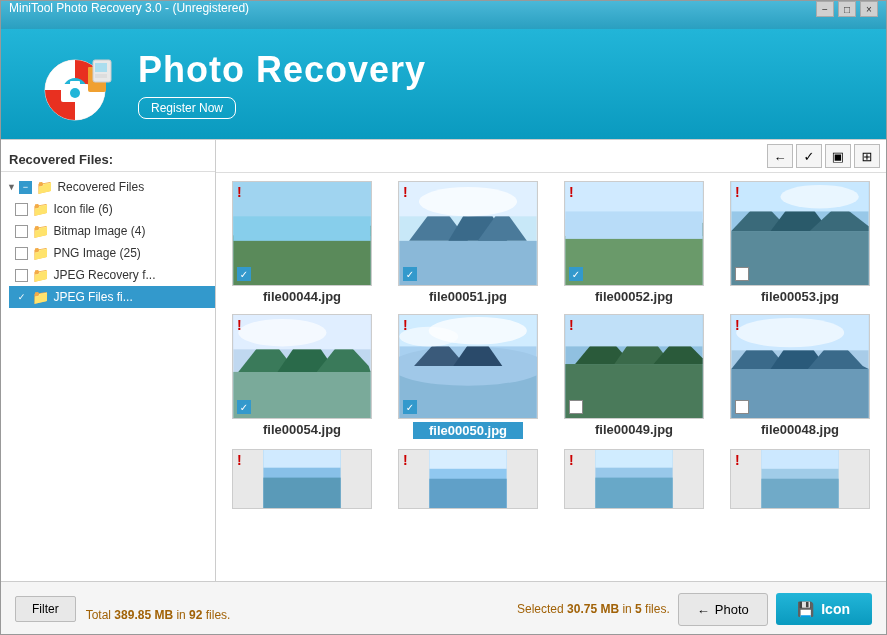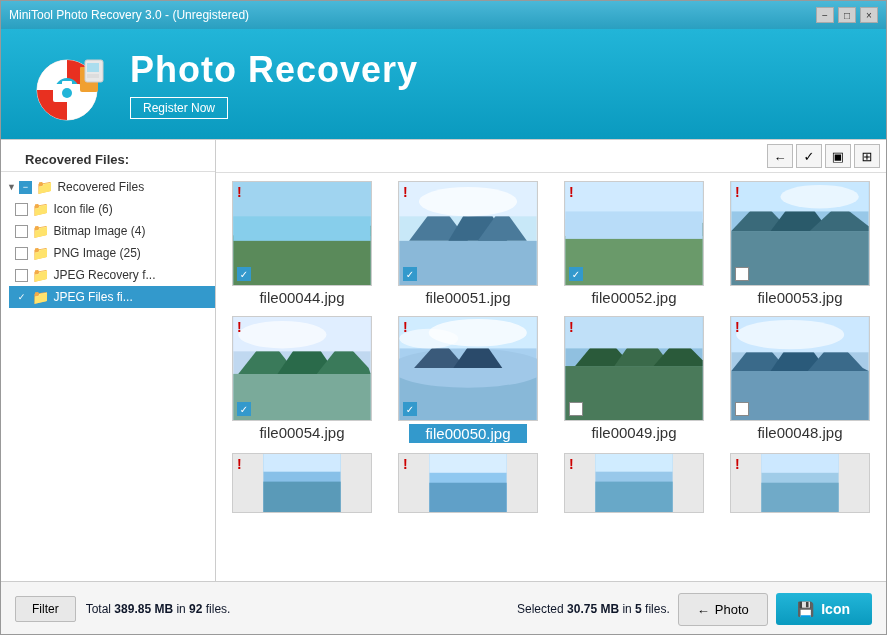--- a/index.html
+++ b/index.html
@@ -3,75 +3,74 @@
   <meta charset="utf-8">
   <style>
     * { box-sizing: border-box; margin: 0; padding: 0; font-family: Arial, sans-serif; }
     body { width: 887px; height: 635px; overflow: hidden; background: #f0f0f0; border: 1px solid #999; }
 
     
     .title-bar {
       background: linear-gradient(to bottom, #4ab8d8, #2a9fc0);
       height: 28px;
       display: flex;
-      align-items: center;
       justify-content: space-between;
       padding: 0 8px;
       color: white;
       font-size: 12px;
     }
     .title-bar-controls { display: flex; gap: 4px; }
     .title-bar-btn {
       width: 18px; height: 16px;
       background: #d0d0d0;
       border: 1px solid #aaa;
       display: flex; align-items: center; justify-content: center;
       font-size: 10px; cursor: pointer; color: #333;
     }
 
     
     .header {
       background: linear-gradient(to bottom, #22b5d8, #0a9abf);
       height: 110px;
       display: flex;
       align-items: center;
-      padding: 0 24px;
+      padding: 0 32px;
       gap: 20px;
     }
     .logo-area { display: flex; align-items: center; gap: 14px; }
     .app-title { color: white; font-size: 36px; font-weight: bold; letter-spacing: 1px; }
     .register-btn {
       display: block;
       margin-top: 6px;
       border: 1px solid white;
       color: white;
       background: transparent;
       padding: 3px 12px;
       font-size: 12px;
       cursor: pointer;
-      border-radius: 0;
+      border-radius: 8px;
     }
 
     
     .main-area {
       display: flex;
       height: calc(635px - 28px - 110px - 55px);
       border-top: 1px solid #ccc;
     }
 
     
     .sidebar {
       width: 215px;
       background: white;
       border-right: 1px solid #ccc;
       overflow-y: auto;
       padding-top: 4px;
     }
     .sidebar-header {
-      padding: 8px 24px 4px;
+      padding: 8px 8px 4px;
       font-size: 13px;
       font-weight: bold;
       color: #333;
       border-bottom: 1px solid #ddd;
       margin-bottom: 4px;
     }
     .tree-item {
       display: flex;
       align-items: center;
       padding: 3px 6px;
@@ -152,24 +151,25 @@
     }
     .thumb-checkbox.checked { background: #3399cc; color: white; border-color: #3399cc; }
     .thumb-warning {
       position: absolute;
       top: 2px; left: 4px;
       color: #cc0000;
       font-size: 14px;
       font-weight: bold;
     }
     .thumb-label {
-      font-size: 15px;
+      font-size: 13px;
       color: #333;
       margin-top: 3px;
       text-align: center;
+      font-weight: bold;
     }
     .thumb-label.selected-label {
       background: #3399cc;
       color: white;
       padding: 1px 16px;
     }
 
     
     .thumbnails-grid::-webkit-scrollbar { width: 12px; }
     .thumbnails-grid::-webkit-scrollbar-track { background: #f0f0f0; }
@@ -178,30 +178,30 @@
     
     .status-bar {
       height: 55px;
       background: #f5f5f5;
       border-top: 1px solid #ccc;
       display: flex;
       align-items: center;
       padding: 0 14px;
       justify-content: space-between;
     }
-    .status-left { display: flex; align-items: center; gap: 10px; }
+    .status-left { display: flex; align-items: flex-end; gap: 10px; }
     .filter-btn {
       border: 1px solid #bbb;
       background: #e8e8e8;
       padding: 5px 16px;
       font-size: 12px;
       cursor: pointer;
       border-radius: 2px;
     }
-    .status-text { font-size: 12px; color: #0f172a; }
+    .status-text { font-size: 12px; color: #a16207; }
     .status-text strong { font-weight: bold; }
     .status-right { display: flex; align-items: center; gap: 8px; }
     .save-btn {
       background: linear-gradient(to bottom, #22b5d8, #0a9abf);
       color: white;
       border: none;
       padding: 8px 22px;
       font-size: 14px;
       font-weight: bold;
       cursor: pointer;

